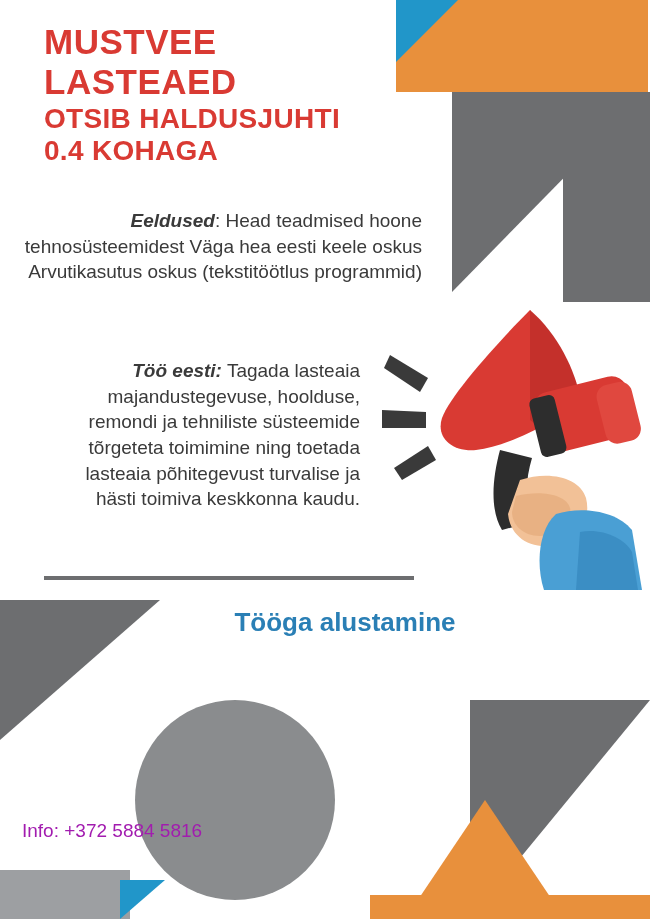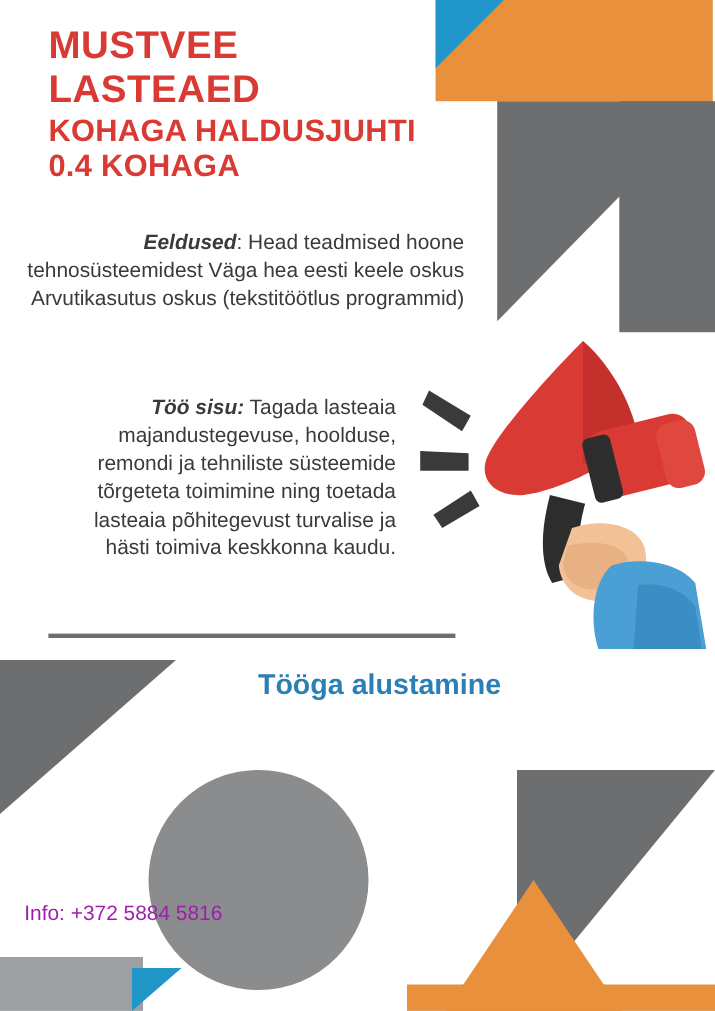--- a/index.html
+++ b/index.html
@@ -191,30 +191,30 @@
     <path d="M140 180 C 170 170, 200 178, 206 198 C 212 222, 196 244, 170 246 C 146 248, 130 234, 128 214 Z" fill="#f2c197"></path>
     <path d="M136 196 C 160 190, 186 194, 190 208 C 194 224, 180 236, 160 236 C 142 236, 132 224, 132 212 Z" fill="#e8b183"></path>
 
     <path d="M176 214 C 200 206, 236 210, 252 230 L 262 290 L 164 290 C 156 266, 158 230, 176 214 Z" fill="#4a9fd4"></path>
     <path d="M200 232 C 222 228, 244 238, 252 252 L 258 290 L 196 290 Z" fill="#3b8ec4"></path>
   </svg>
 
   <div class="title">
     <span class="line">MUSTVEE</span>
     <span class="line">LASTEAED</span>
-    <span class="line sub">KOHAGA HALDUSJUHTI</span>
+    <span class="line sub">OTSIB HALDUSJUHTI</span>
     <span class="line sub">0.4 KOHAGA</span>
   </div>
 
   <div class="body-block block-eeldused">
     <b>Eeldused</b><span>: Head teadmised hoone tehnosüsteemidest Väga hea  eesti keele oskus Arvutikasutus oskus (tekstitöötlus programmid)</span>
   </div>
 
   <div class="body-block block-toosisu">
-    <b>Töö sisu:</b><span> Tagada lasteaia majandustegevuse, hoolduse, remondi ja tehniliste süsteemide tõrgeteta toimimine ning toetada lasteaia põhitegevust turvalise ja hästi toimiva keskkonna kaudu.</span>
+    <b>Töö eesti:</b><span> Tagada lasteaia majandustegevuse, hoolduse, remondi ja tehniliste süsteemide tõrgeteta toimimine ning toetada lasteaia põhitegevust turvalise ja hästi toimiva keskkonna kaudu.</span>
   </div>
 
   <div class="divider"></div>
 
   <div class="headline-blue">
     <div>Tööga alustamine</div>
   </div>
 
 
   <div class="info-text">Info: +372 5884 5816</div>

